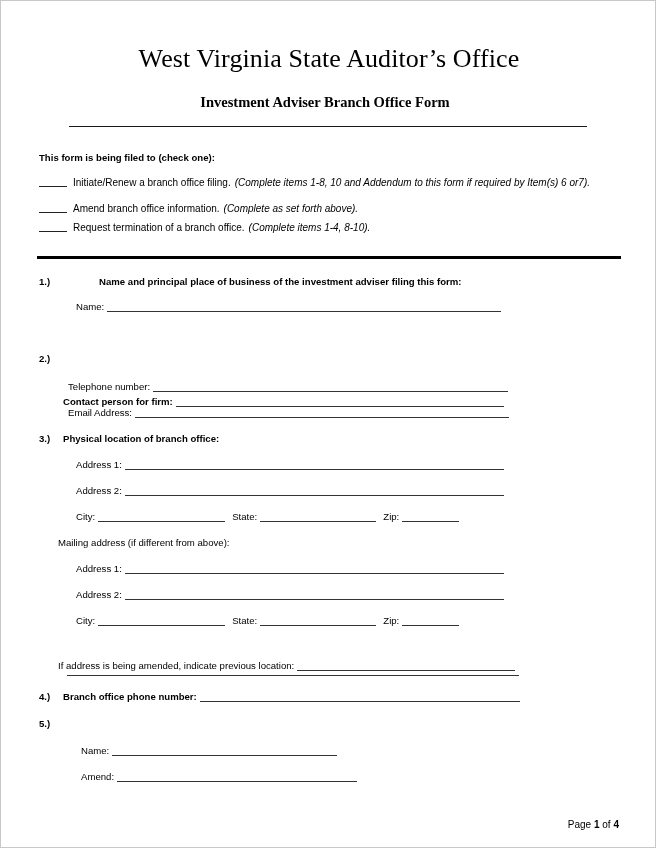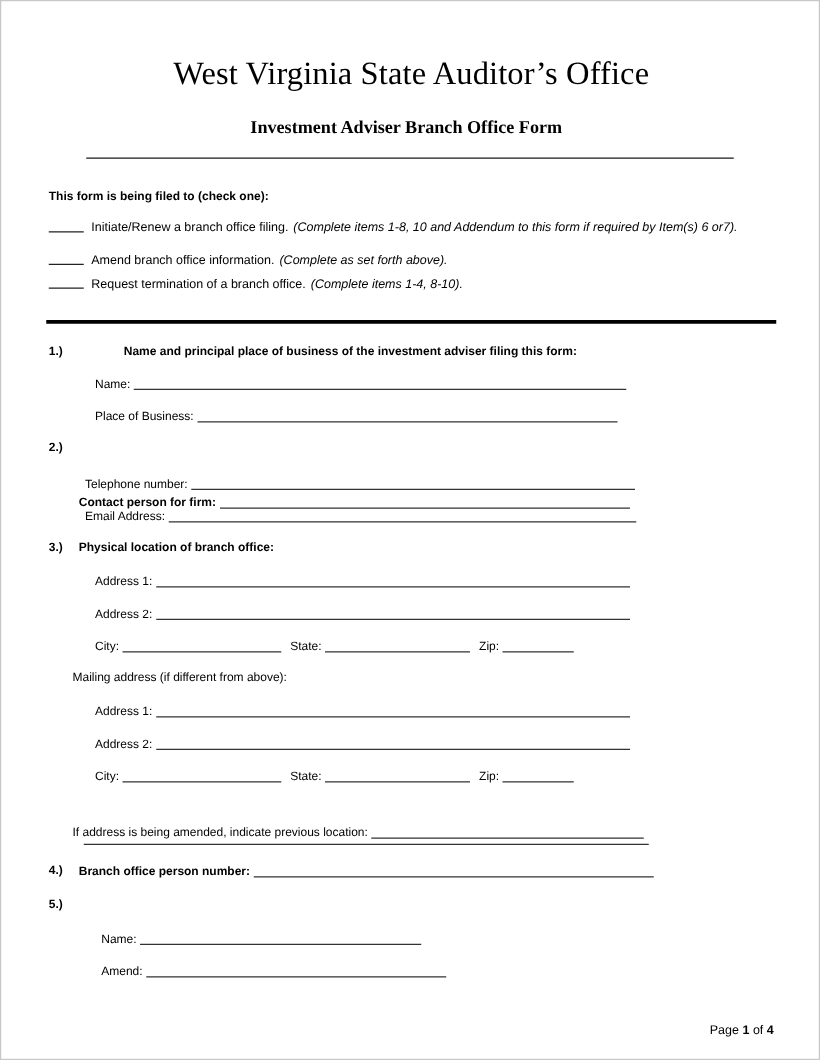--- a/index.html
+++ b/index.html
@@ -164,23 +164,20 @@
 
   <div class="rule-thick"></div>
 
   <div class="item-num" style="left:38px; top:275px;">1.)</div>
   <div class="section-head" style="left:62px; top:275px;padding-left:36px;">Name and principal place of business of the investment adviser filing this form:</div>
 
   <div class="field" style="left:75px; top:300px;">
     <span class="lbl">Name:</span><span class="line" style="width:394px;"></span>
   </div>
 
-  <div class="field" style="left:75px; top:326px;">
-    <span class="lbl">Place of Business:</span><span class="line" style="width:336px;"></span>
-  </div>
 
   <div class="item-num" style="left:38px; top:352px;">2.)</div>
   <div class="field" style="left:62px; top:352px;margin-top:43px;">
     <span class="lbl bold">Contact person for firm:</span><span class="line" style="width:328px;"></span>
   </div>
 
   <div class="field" style="left:67px; top:380px;">
     <span class="lbl">Telephone number:</span><span class="line" style="width:355px;"></span>
   </div>
 
@@ -217,21 +214,21 @@
     <span class="lbl">City:</span><span class="line" style="width:127px;"></span><span class="lbl" style="margin-left:7px;">State:</span><span class="line" style="width:116px;"></span><span class="lbl" style="margin-left:7px;">Zip:</span><span class="line" style="width:57px;"></span>
   </div>
 
   <div class="field" style="left:57px; top:659px;">
     <span class="lbl">If address is being amended, indicate previous location:</span><span class="line" style="width:218px;"></span>
   </div>
   <div class="standalone-line" style="left:66px; top:674px; width:452px;"></div>
 
   <div class="item-num" style="left:38px; top:690px;">4.)</div>
   <div class="field" style="left:62px; top:690px;">
-    <span class="lbl bold">Branch office person number:</span><span class="line" style="width:320px;"></span>
+    <span class="lbl bold">Branch office phone number:</span><span class="line" style="width:320px;"></span>
   </div>
 
   <div class="item-num" style="left:38px; top:717px;">5.)</div>
 
   <div class="field" style="left:80px; top:744px;">
     <span class="lbl">Name:</span><span class="line" style="width:225px;"></span>
   </div>
 
   <div class="field" style="left:80px; top:770px;">
     <span class="lbl">Amend:</span><span class="line" style="width:240px;"></span>

